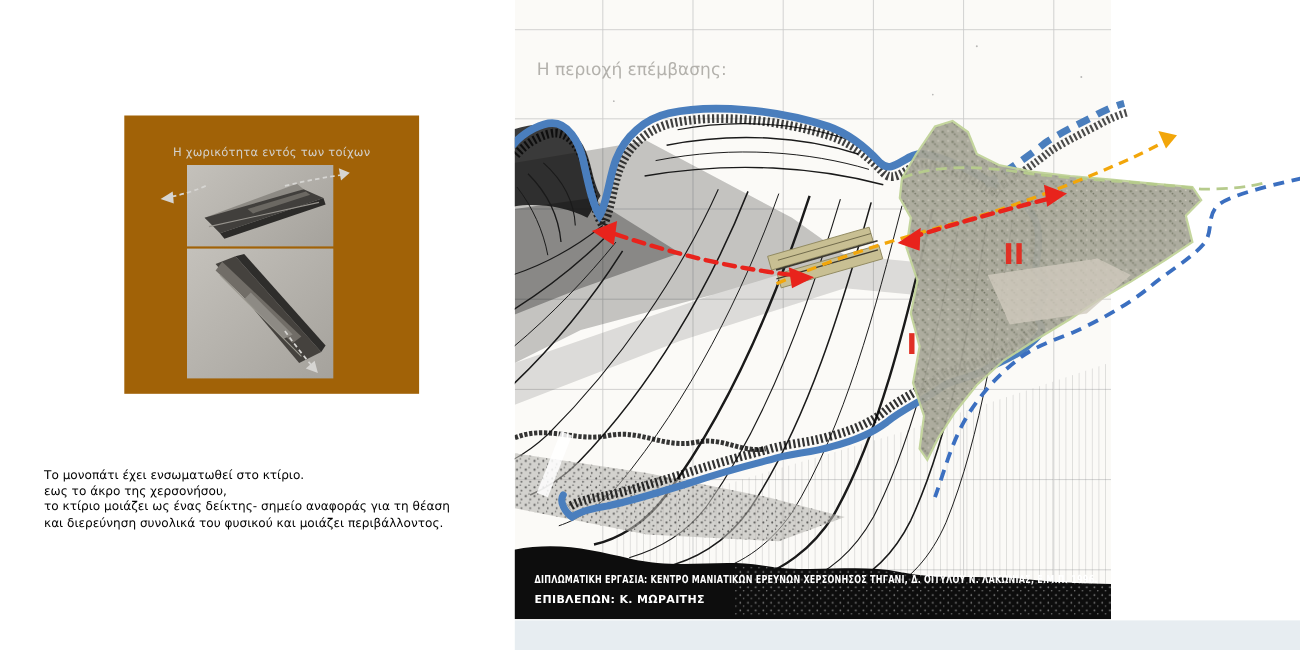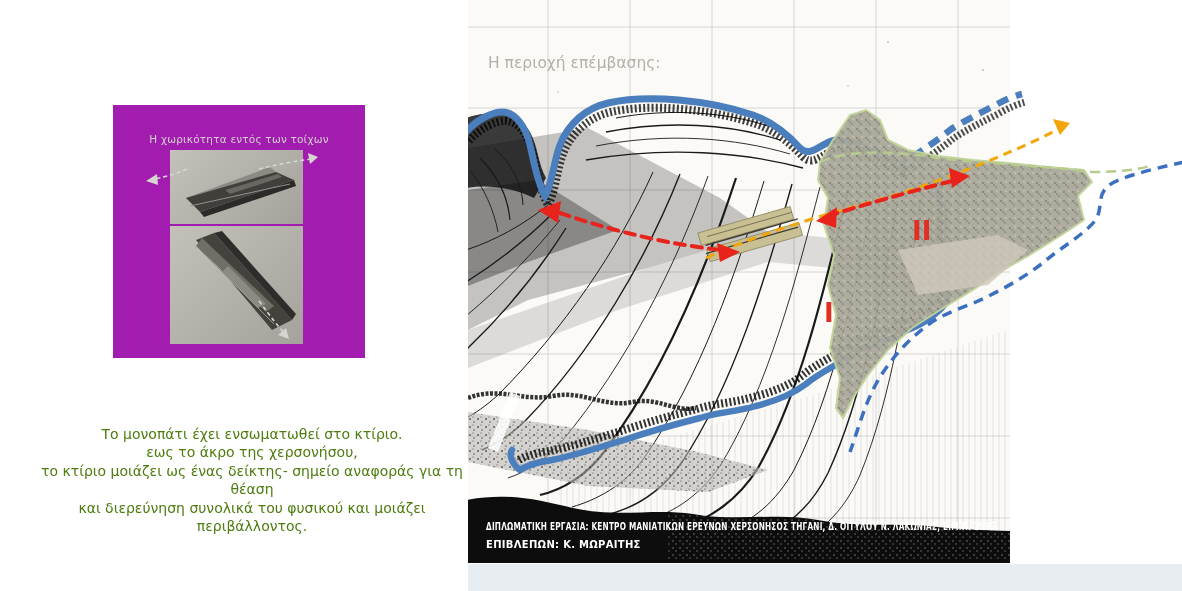--- a/index.html
+++ b/index.html
@@ -1,31 +1,31 @@
 <!DOCTYPE html>
 <html><head>
 <meta charset="utf-8">
 <style>
   html,body{margin:0;padding:0;background:#ffffff;}
   #stage{position:relative;width:1182px;height:591px;background:#ffffff;overflow:hidden;
          font-family:"DejaVu Sans", sans-serif;}
 
   
-  #model-panel{position:absolute;left:113px;top:105px;width:252px;height:253px;background:#a21caf;}
+  #model-panel{position:absolute;left:113px;top:105px;width:252px;height:253px;background:#a16207;padding-left:16px;}
   #model-caption{position:absolute;left:0;top:28px;width:100%;text-align:center;
                  color:#d3d1cd;font-size:10.5px;letter-spacing:.2px;}
   .photo{position:absolute;left:57px;width:133px;background:linear-gradient(135deg,#c4c1bb 0%,#b3b0aa 55%,#a5a29c 100%);}
   #photo-top{top:45px;height:74px;}
   #photo-bottom{top:121px;height:118px;}
   .photo svg{display:block;}
   #panel-arrows{position:absolute;left:0;top:0;width:252px;height:253px;pointer-events:none;}
 
   
-  #narrative{position:absolute;left:40px;top:425px;width:424px;text-align:center;
-             color:#4d7c0f;font-size:14px;line-height:1.32;}
+  #narrative{position:absolute;left:40px;top:425px;width:424px;text-align:left;
+             color:#000000;font-size:11px;line-height:1.32;}
 
   
   #map-wrap{position:absolute;left:468px;top:0;width:618px;height:563px;}
   #map-wrap svg{display:block;}
 
   
   #footer-strip{position:absolute;left:468px;top:564px;width:714px;height:27px;background:#e7edf1;}
 
   .svg-text{font-family:"DejaVu Sans", sans-serif;}
 </style>

